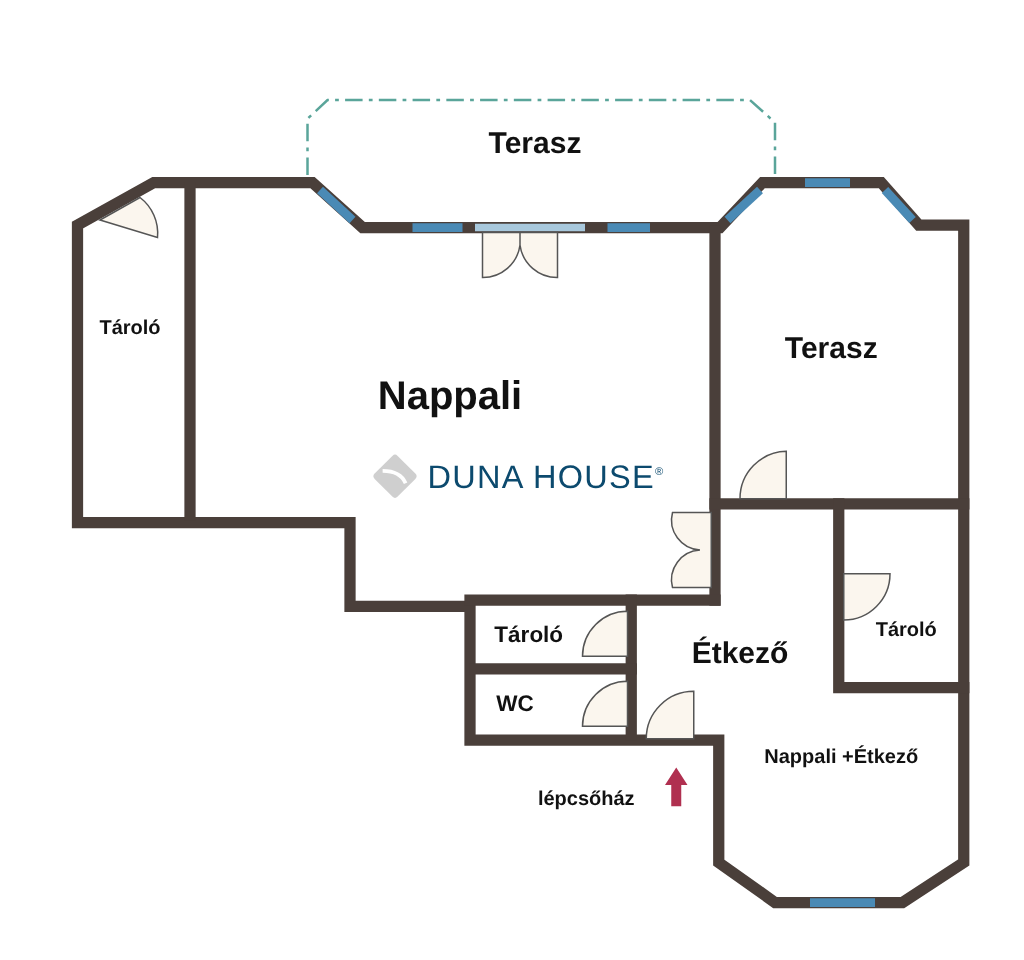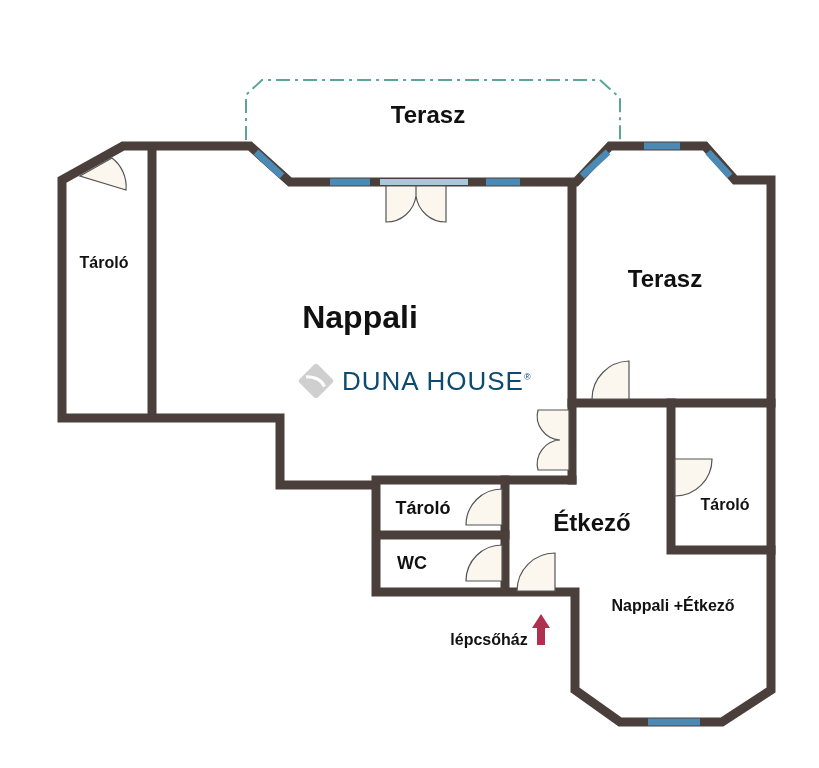--- a/index.html
+++ b/index.html
@@ -74,15 +74,15 @@
 
 <div class="label md" style="left:428px;top:115px">Terasz</div>
 <div class="label lg" style="left:360px;top:317px">Nappali</div>
 <div class="label md" style="left:665px;top:279px">Terasz</div>
 <div class="label xs" style="left:104px;top:263px">Tároló</div>
 <div class="label sm" style="left:423px;top:508px">Tároló</div>
 <div class="label sm" style="left:412px;top:563px">WC</div>
 <div class="label md" style="left:592px;top:523px">Étkező</div>
 <div class="label xs" style="left:725px;top:505px">Tároló</div>
 <div class="label xs" style="left:673px;top:606px">Nappali +Étkező</div>
-<div class="label xs" style="left:489px;top:640px">lépcsőház</div>
+<div class="label xs" style="left:469px;top:640px">lépcsőház</div>
 
 <div class="wm" style="left:342px;top:366px"><span>DUNA HOUSE</span><sup>®</sup></div>
 
 </body></html>

